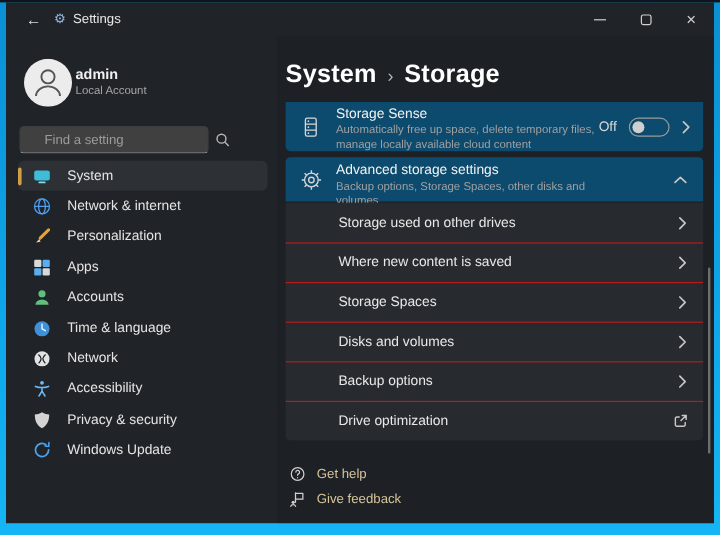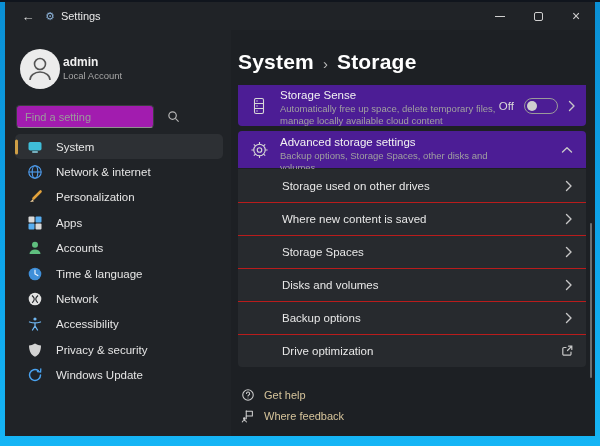--- a/index.html
+++ b/index.html
@@ -25,42 +25,42 @@
   .win-controls { position:absolute; right:0; top:0; height:28px; display:flex; }
   .win-btn { width:38px; height:28px; display:flex; align-items:center; justify-content:center; }
   .min-glyph { width:10px; height:1px; background:#d0d0d0; }
   .max-glyph { width:9px; height:9px; border:1px solid #d0d0d0; border-radius:2px; }
   .close-glyph { color:#d0d0d0; font-size:14px; line-height:1; }
   
   .sidebar { position:absolute; left:0; top:41px; width:226px; bottom:0; }
   .avatar { position:absolute; left:15px; top:6px; width:40px; height:40px; }
   .user-name { position:absolute; left:58px; top:12px; color:#f0f0f0; font-size:12px; font-weight:700; }
   .user-type { position:absolute; left:58px; top:27px; color:#a6a6a6; font-size:9.5px; }
-  .search-box { position:absolute; left:11px; top:62px; width:138px; height:23px;
-    background:#a21caf; border:1px solid #3a3d41; border-bottom:1px solid #8f8f8f; border-radius:4px;
-    display:flex; align-items:center; padding:0 8px; }
+  .search-box { position:absolute; left:11px; top:62px; width:158px; height:23px;
+    background:#404040; border:1px solid #3a3d41; border-bottom:1px solid #8f8f8f; border-radius:4px;
+    display:flex; align-items:center; padding:0 20px; }
   .search-box input { flex:1; background:transparent; border:none; outline:none;
     color:#c9c9c9; font-size:11px; font-family:inherit; }
   .search-box input::placeholder { color:#9b9b9b; }
   .search-ic { display:flex; }
   .nav { position:absolute; left:0; top:91px; right:0; }
   .nav-item { position:relative; height:25.4px; margin:0 8px 0 10px; border-radius:5px;
     display:flex; align-items:center; padding-left:12px; }
   .nav-item.selected { background:#2d3034; }
   .pill { position:absolute; left:0; top:50%; transform:translateY(-50%);
     width:3px; height:15px; border-radius:2px; background:#cf9f46; }
   .nav-ic { width:16px; height:16px; display:flex; }
   .nav-ic svg { width:16px; height:16px; }
   .nav-label { margin-left:13px; color:#e5e5e5; font-size:11.5px; }
   
   .main { position:absolute; left:226px; top:28px; right:0; bottom:0; background:#1d2024; }
   .breadcrumb { position:absolute; left:7px; top:20px; display:flex; align-items:baseline; gap:9px; }
   .bc-parent,.bc-current { color:#ffffff; font-size:21px; font-weight:700; letter-spacing:0.2px; }
   .bc-sep { color:#b9b9b9; font-size:15px; font-weight:400; }
-  .card { position:absolute; left:7px; width:348px; background:#4c1d95; }
+  .card { position:absolute; left:7px; width:348px; background:#0c4a6e; }
   .card-sense { top:55px; height:41px; border-radius:0 0 4px 4px; }
   .card-adv { top:101px; height:37px; border-radius:4px 4px 0 0; }
   .card-sub { top:139px; height:198px; border-radius:0 0 4px 4px; background:#272a2e; }
   .row-ic { position:absolute; left:12px; top:50%; transform:translateY(-50%); display:flex; }
   .card-text { position:absolute; left:42px; top:4px; width:250px; }
   .card-adv .card-text { top:5px; }
   .card-title { color:#f2f2f2; font-size:11.5px; margin-bottom:2px; }
   .card-desc { color:#a0a0a0; font-size:9.5px; line-height:1.3; width:242px; }
   .sense-controls { position:absolute; right:10px; top:50%; transform:translateY(-50%);
     display:flex; align-items:center; gap:10px; }
@@ -338,19 +338,19 @@
       </div>
       <div class="f-link">
         <span style="display:flex;">
           <svg width="14" height="14" viewBox="0 0 16 16" fill="none" stroke="#cfcfcf" stroke-width="1.2" stroke-linecap="round" stroke-linejoin="round">
               <path d="M6 2 V11"></path>
               <path d="M6 2.5 H13 V8 H6"></path>
               <circle cx="3.8" cy="11" r="1.5" fill="#cfcfcf" stroke="none"></circle>
               <path d="M1.5 14.8 a2.4 2.2 0 0 1 4.6 0"></path>
             </svg>
         </span>
-        <span class="txt">Where feedback</span>
+        <span class="txt">Give feedback</span>
       </div>
     </div>
 
     <div class="scrollbar"></div>
   </div>
 </div>
 
 </body></html>

